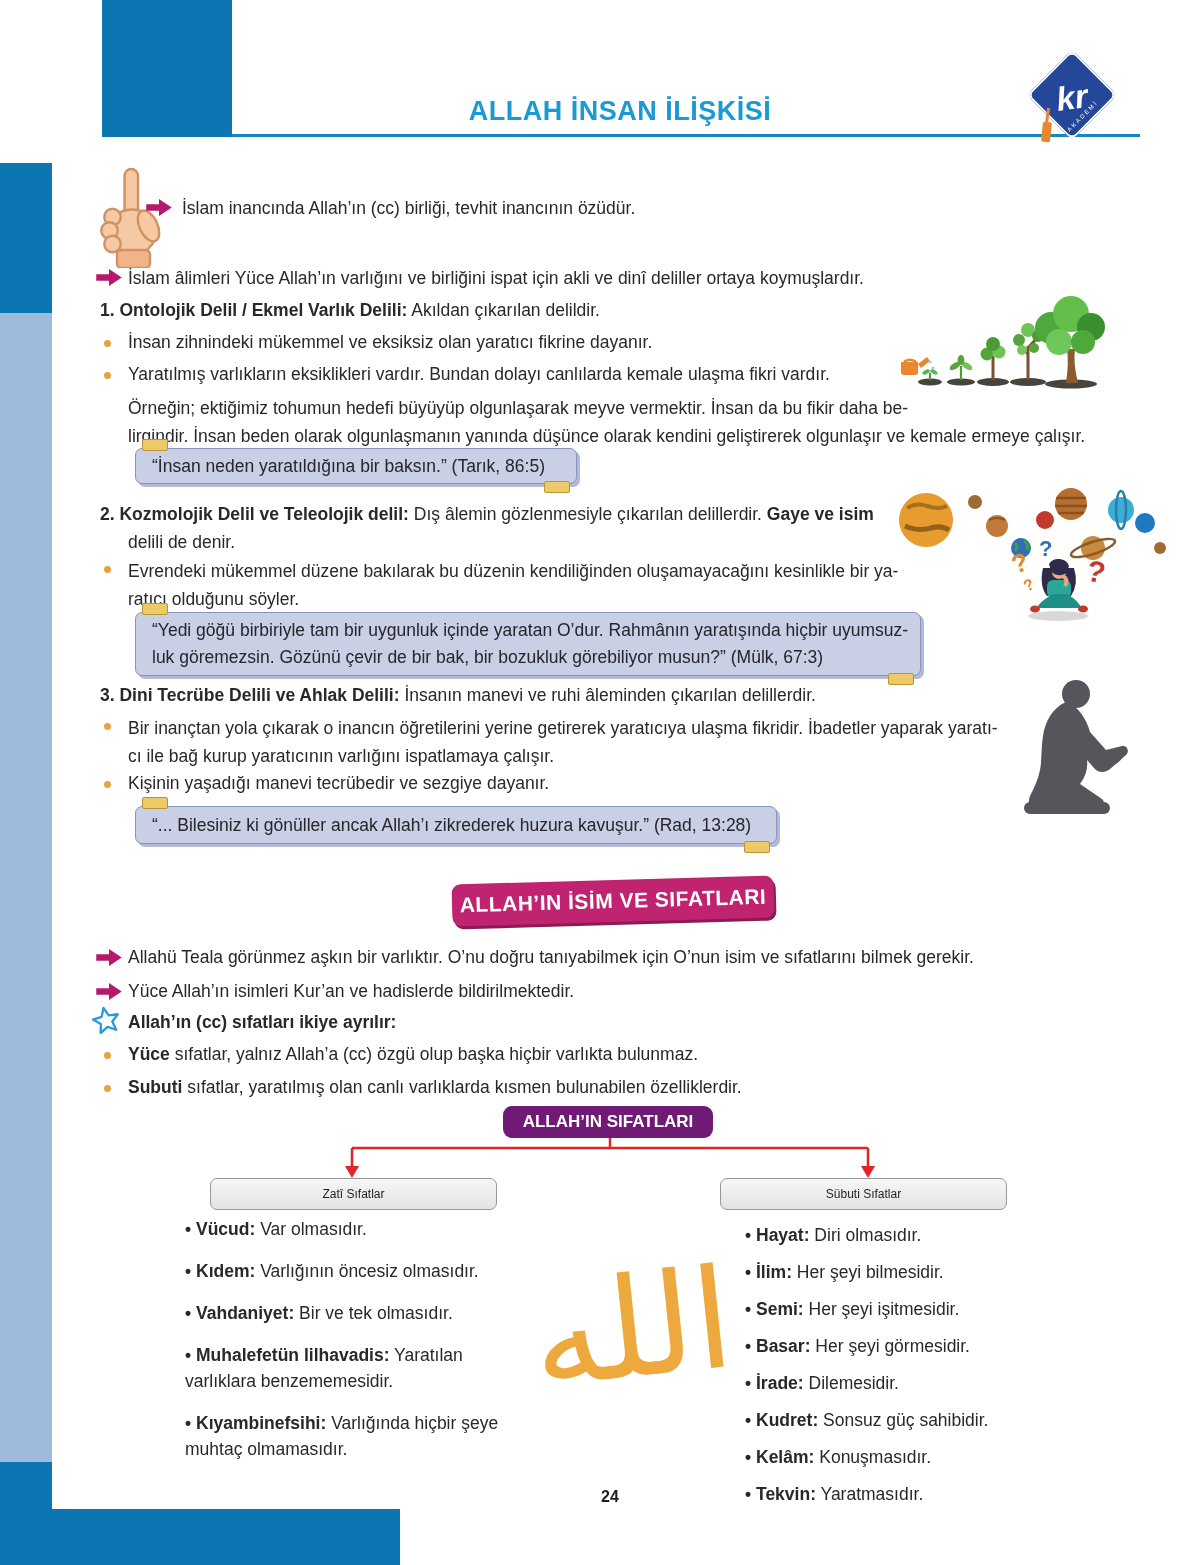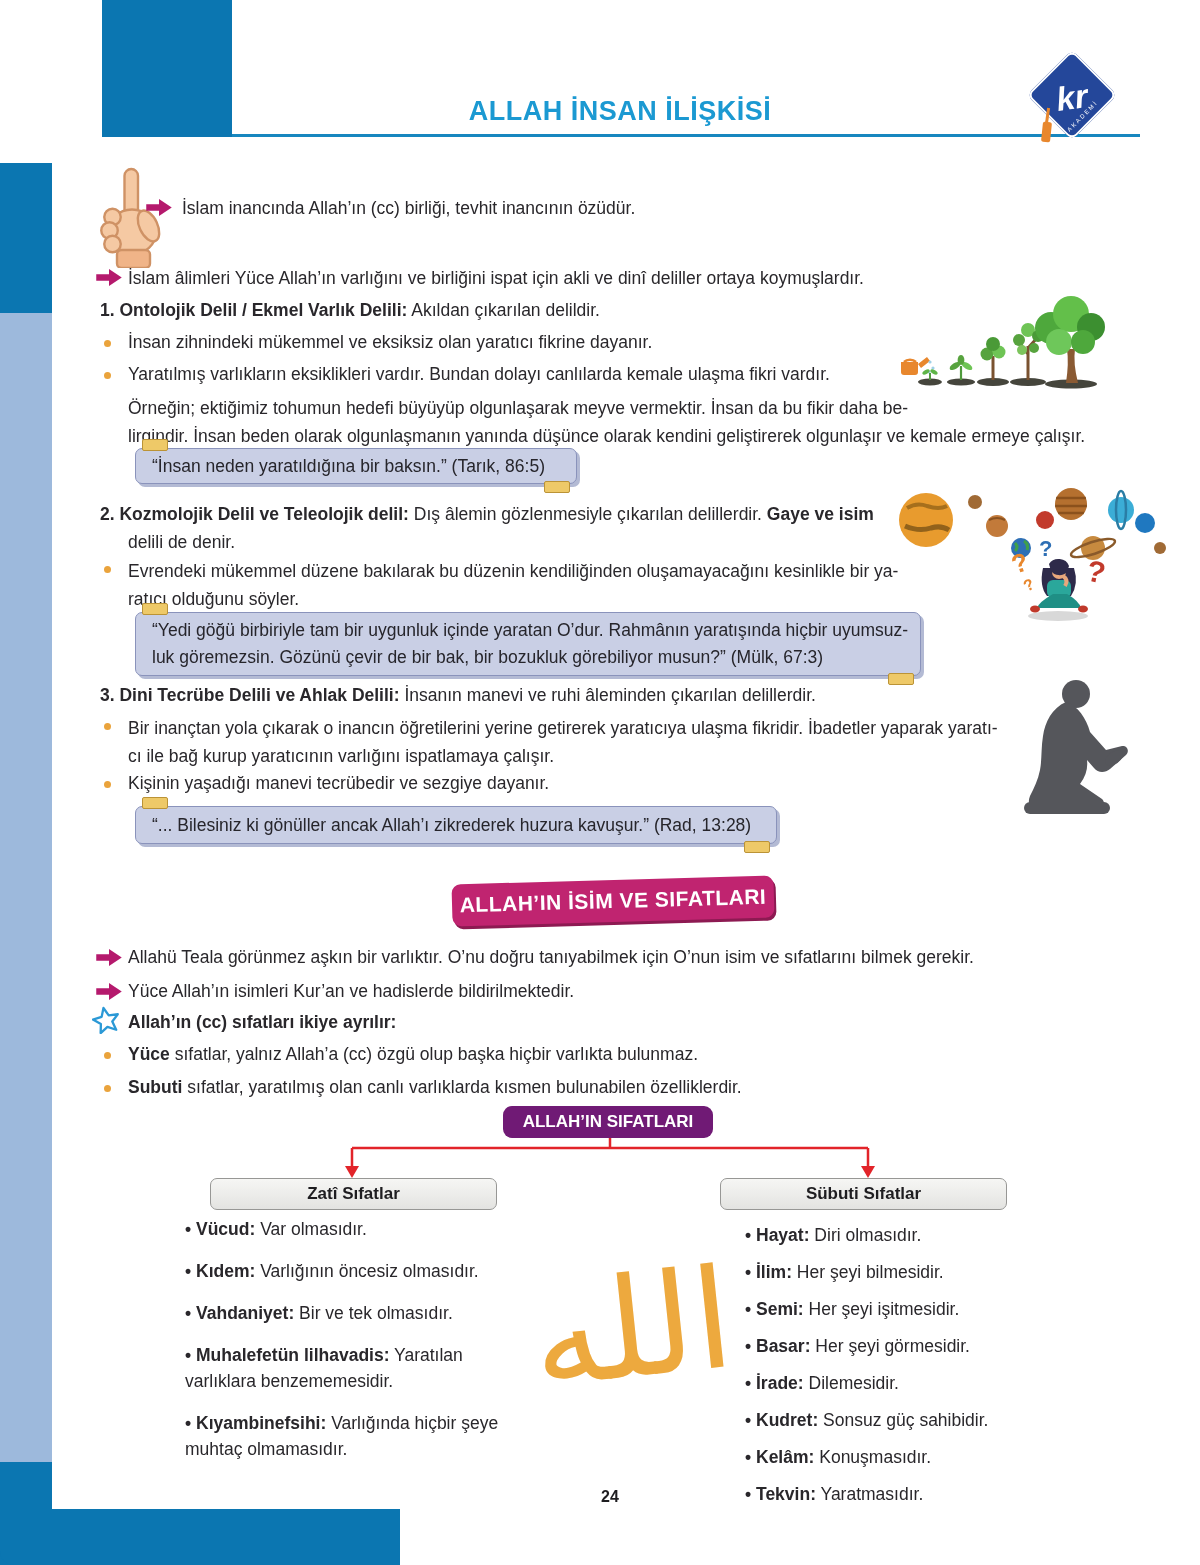--- a/index.html
+++ b/index.html
@@ -39,21 +39,21 @@
   .quote::before{left:6px;top:-10px;}
   .quote::after{right:6px;bottom:-10px;}
   
   .banner-pink{left:452px;top:880px;width:322px;height:42px;background:#c02470;border-radius:9px;
          transform:rotate(-1.6deg);display:flex;align-items:center;justify-content:center;
          color:#fff;font-weight:bold;font-size:21px;letter-spacing:.5px;box-shadow:2px 3px 0 #8d1a52;}
   .banner-red{left:503px;top:1106px;width:210px;height:32px;background:#701a75;border-radius:9px;
          display:flex;align-items:center;justify-content:center;color:#fff;font-weight:bold;font-size:17px;}
   .gray-box{position:absolute;width:285px;height:30px;background:linear-gradient(#f6f6f4,#dddddad0);
          border:1.6px solid #979795;border-radius:7px;display:flex;align-items:center;justify-content:center;
-         font-weight:bold;font-size:17px;color:#1e1d20;}
+         font-weight:normal;font-size:12px;color:#1e1d20;}
   
   .attr-list{position:absolute;width:335px;font-size:17.5px;}
   .attr-list p{margin:0 0 16px;line-height:26px;}
   .attr-list.tight p{margin:0 0 11px;}
   .attr-list p::before{content:"• ";font-weight:bold;}
   .callig{left:512px;top:1228px;width:240px;height:200px;display:flex;align-items:center;justify-content:center;
           color:#eda93e;font-size:138px;font-family:"DejaVu Sans",sans-serif;transform:rotate(-6deg);}
   .pagenum{left:555px;top:1488px;width:110px;text-align:center;font-weight:bold;font-size:16px;color:#1e1d20;}
 </style>
 </head>

